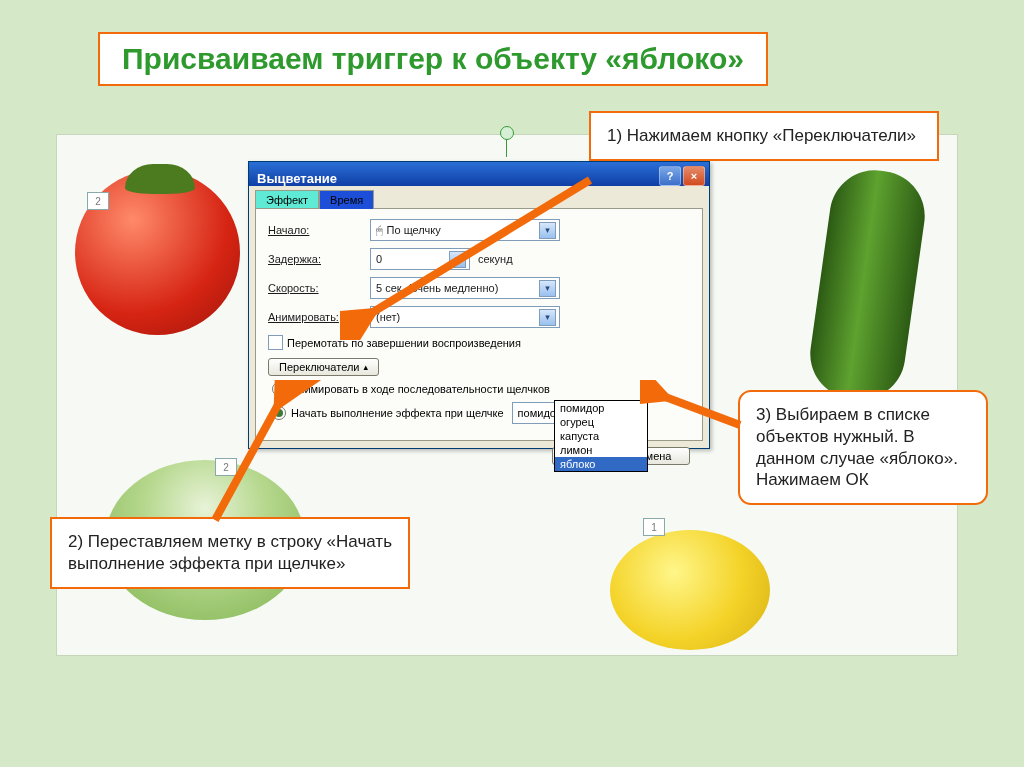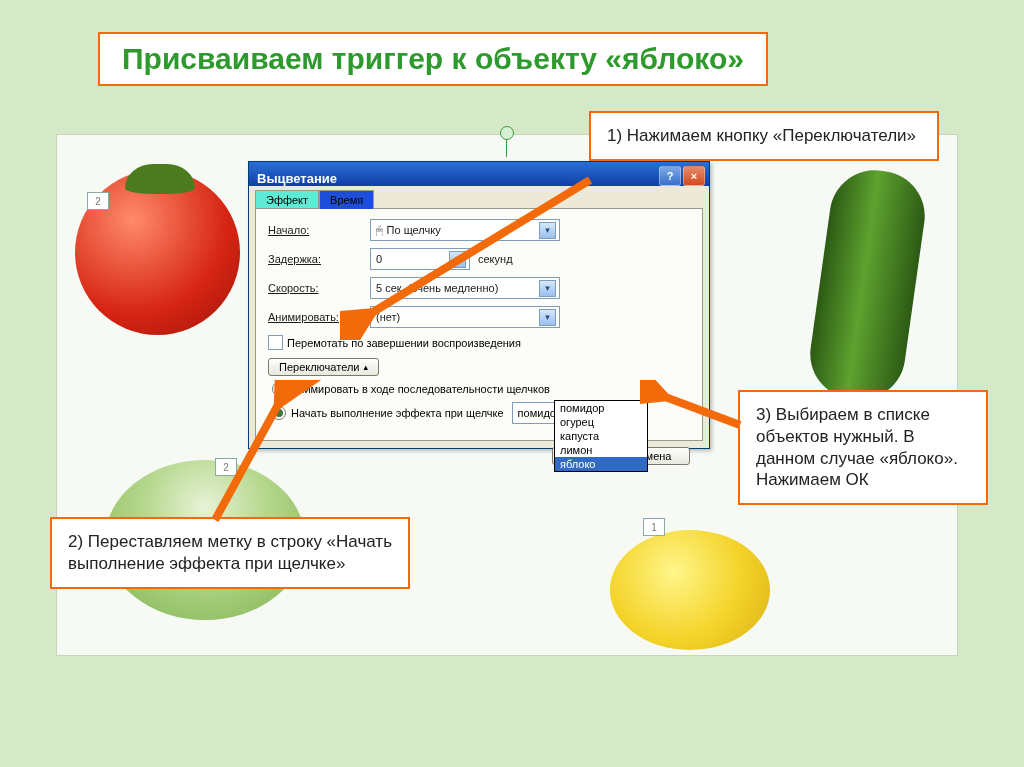--- a/index.html
+++ b/index.html
@@ -37,21 +37,21 @@
     background: #fff;
     border: 2px solid #f26a0a;
     padding: 12px 16px;
     font-size: 17px;
     color: #222;
     line-height: 1.28;
     box-sizing: border-box;
   }
   #callout1 { left: 589px; top: 111px; width: 350px; }
   #callout2 { left: 50px;  top: 517px; width: 360px; }
-  #callout3 { left: 738px; top: 390px; width: 250px; }
+  #callout3 { left: 738px; top: 390px; width: 250px; border-radius: 13px; }
 
   
   .dialog {
     position: absolute;
     left: 248px;
     top: 161px;
     width: 460px;
     background: #ece9d8;
     border: 1px solid #003c74;
     box-shadow: 2px 2px 4px rgba(0,0,0,0.25);

